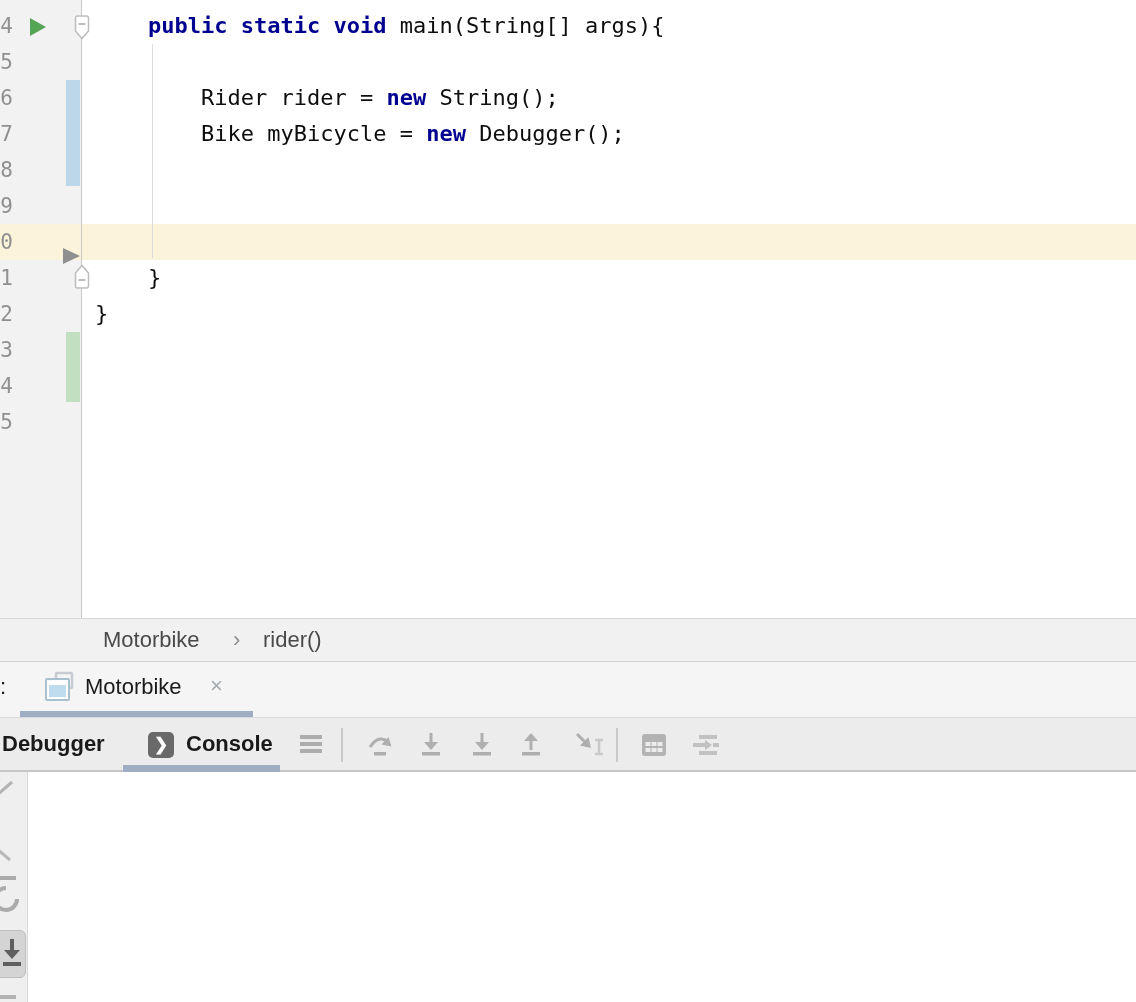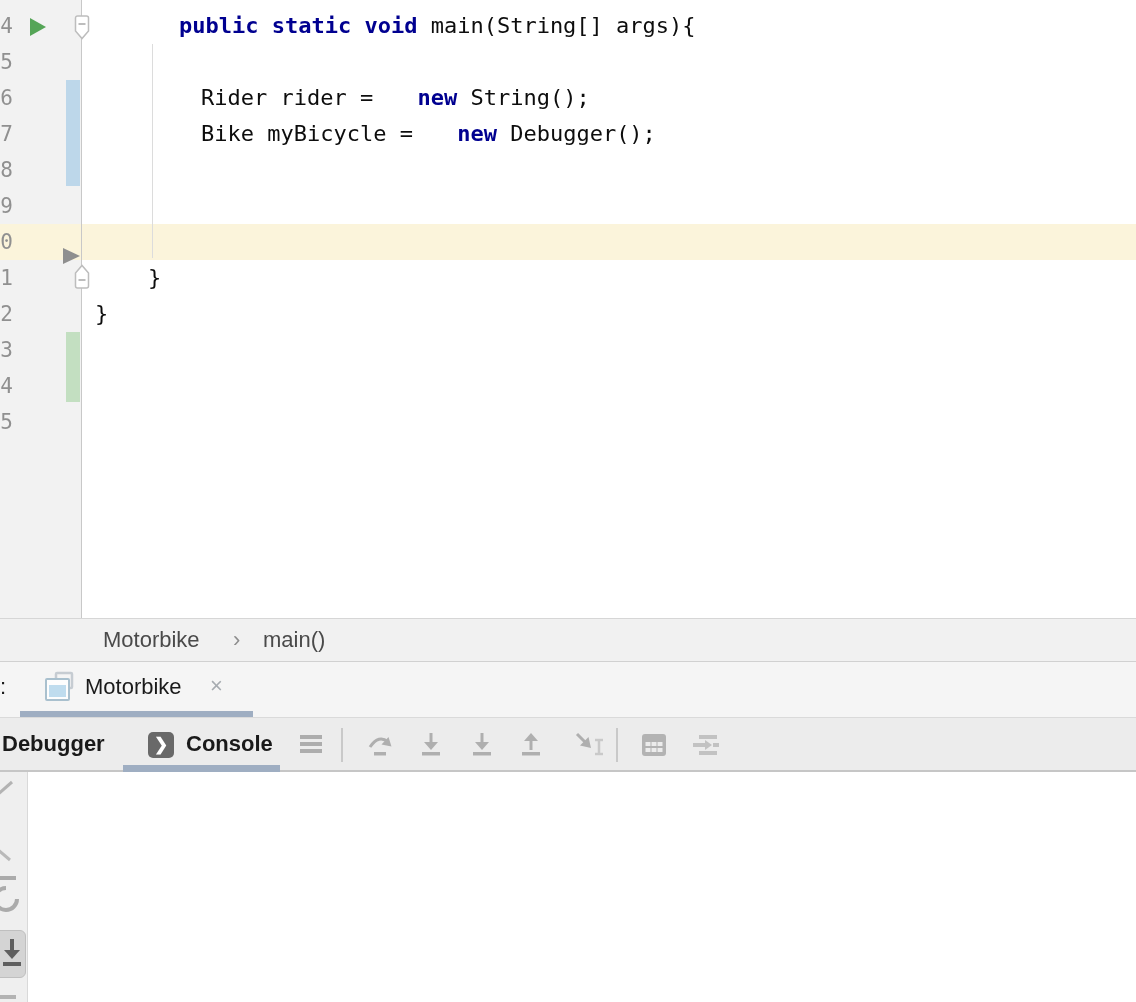--- a/index.html
+++ b/index.html
@@ -10,21 +10,21 @@
   
   .editor{position:absolute;top:0;left:0;width:1136px;height:618px;background:#fff;}
   .gutter-bg{position:absolute;top:0;left:0;width:82px;height:618px;background:#F2F2F2;}
   .caret-row{position:absolute;top:224px;left:0;width:1136px;height:36px;background:#FBF4DB;}
   .gutter-border{position:absolute;top:0;left:81px;width:1px;height:618px;background:#C8C8C8;}
   .indent-guide{position:absolute;top:44px;left:152px;width:1px;height:214px;background:#DCDCDC;}
   .lnum{position:absolute;left:-13px;width:26px;height:36px;line-height:36px;text-align:right;
         font-family:"DejaVu Sans Mono",monospace;font-size:21px;color:#909090;}
   .code-line{position:absolute;height:36px;line-height:36px;white-space:pre;
              font-family:"DejaVu Sans Mono",monospace;font-size:22px;color:#0d0d0d;}
-  .kw{color:#000090;font-weight:bold;margin-left:31px;}
+  .kw{color:#000090;font-weight:bold;}
   .run-arrow{position:absolute;left:30px;top:18px;width:0;height:0;
              border-top:9px solid transparent;border-bottom:9px solid transparent;
              border-left:16px solid #55A557;}
   .exec-arrow{position:absolute;left:63px;top:248px;width:0;height:0;
               border-top:8px solid transparent;border-bottom:8px solid transparent;
               border-left:17px solid #8F8F8F;}
   .bar-changed{position:absolute;left:66px;top:80px;width:14px;height:106px;background:#BDD7EA;}
   .bar-added{position:absolute;left:66px;top:332px;width:14px;height:70px;background:#C3DFC1;}
 
   
@@ -98,21 +98,21 @@
     <div class="code-line" style="top:8px;left:148px"><span class="kw">public static void </span><span>main(String[] args){</span></div>
     <div class="code-line" style="top:80px;left:201px"><span>Rider rider = </span><span class="kw">new</span><span> String();</span></div>
     <div class="code-line" style="top:116px;left:201px"><span>Bike myBicycle = </span><span class="kw">new</span><span> Debugger();</span></div>
     <div class="code-line" style="top:260px;left:148px"><span>}</span></div>
     <div class="code-line" style="top:296px;left:95px"><span>}</span></div>
   </div>
 
   <div class="breadcrumbs">
     <div class="crumb" style="left:103px">Motorbike</div>
     <div class="crumb crumb-sep" style="left:233px">›</div>
-    <div class="crumb" style="left:263px">main()</div>
+    <div class="crumb" style="left:263px">rider()</div>
   </div>
 
   <div class="tabbar">
     <div class="tab-label" style="left:0px">:</div>
 
     <svg class="abs" style="left:44px;top:8px" width="30" height="34">
       <rect x="12" y="3" width="16" height="15" fill="none" stroke="#C6CCD2" stroke-width="2.5" rx="1"></rect>
       <rect x="2" y="9" width="23" height="21" fill="#FDFDFD" stroke="#A9C0CE" stroke-width="2" rx="1"></rect>
       <rect x="5" y="15" width="17" height="12" fill="#BFDCEE"></rect>
     </svg>

